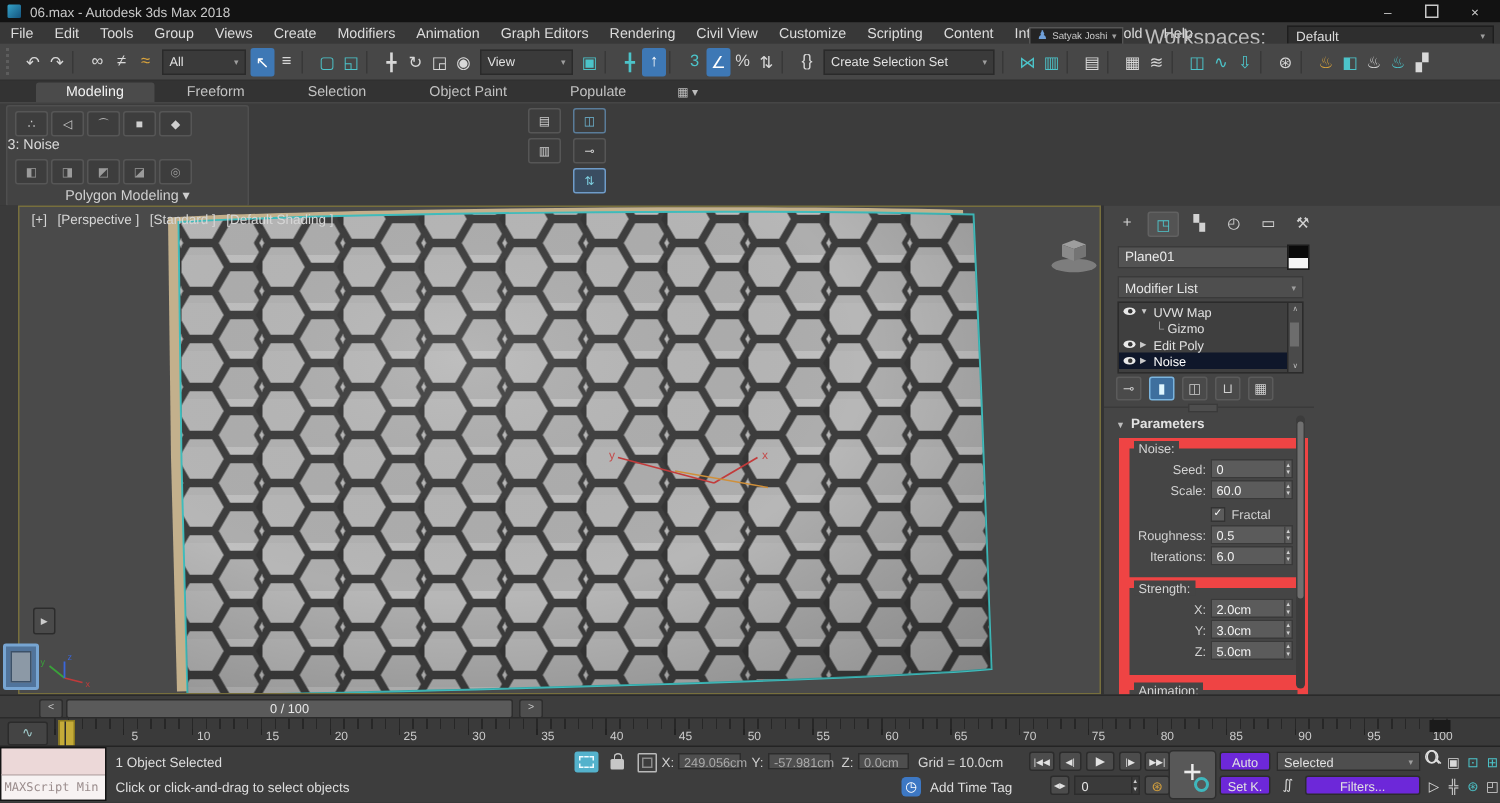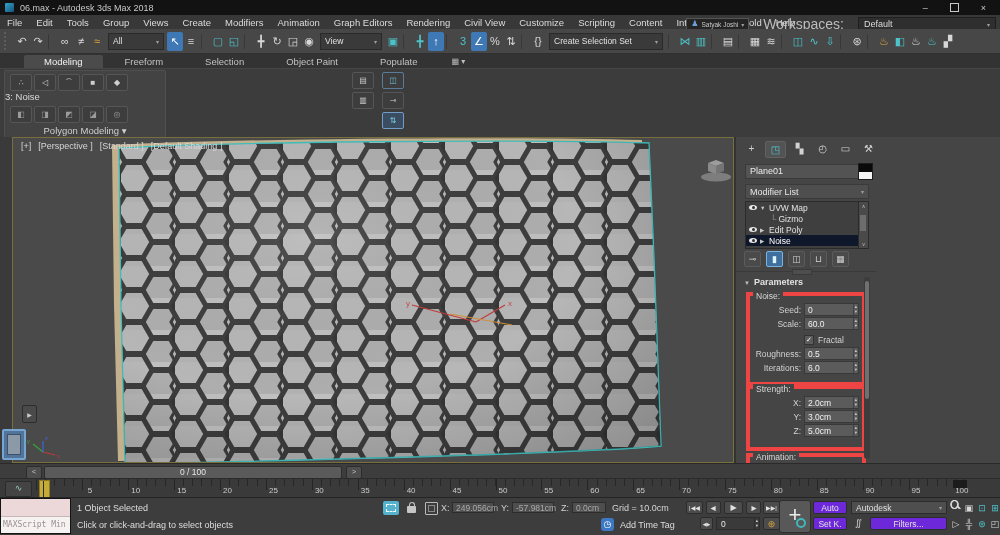--- a/index.html
+++ b/index.html
@@ -99,21 +99,21 @@
                 border-left:1px solid #2b2b2b;font-size:5px;color:#bbb;text-align:center;line-height:8px}
   .stack-thumb{position:absolute;left:1px;top:13px;width:6px;height:16px;background:#6d6d6d}
   .cp-btnrow{position:absolute;left:8px;top:114px;display:flex;gap:5px;align-items:center}
   .cp-btn{width:15px;height:14px;background:#4a4a4a;border:1px solid #5b5b5b;border-radius:2px;
           font-size:9px;color:#cfcfcf;display:flex;align-items:center;justify-content:center}
   .cp-btn.active{background:#3e6f9e;border-color:#7ab4de;color:#dff6ff}
   .cp-grip{position:absolute;left:0;top:134px;width:140px;border-top:1px solid #3a3a3a}
   .cp-grip::after{content:'';position:absolute;left:56px;top:-3px;width:18px;height:4px;background:#4e4e4e;border:1px solid #3a3a3a}
   .rollout-header{position:absolute;left:8px;top:140px;width:126px;font-size:9px;font-weight:bold;color:#e2e2e2}
   .rollout-header .tri{font-size:6px;font-weight:normal;color:#bdbdbd;margin-right:4px}
-  .fs{position:absolute;border:4px solid #ef4444;border-radius:0}
+  .fs{position:absolute;border:7px solid #ef4444;border-radius:0}
   .fs .legend{position:absolute;top:-5px;left:3px;background:#454545;padding:0 3px;font-size:8.5px;color:#d6d6d6}
   .frow{display:flex;align-items:center;height:13px;margin:1px 3px 1px 2px}
   .frow .flabel{flex:0 0 49px;text-align:right;font-size:8.5px;color:#d2d2d2;margin-right:3px;white-space:nowrap}
   .spin{flex:1;height:11px;background:#5b5b5b;border:1px solid #393939;font-size:8.5px;color:#f2f2f2;
         display:flex;align-items:center;padding-left:3px;position:relative}
   .spin .sp{margin-left:auto;border-left:1px solid #424242;display:flex;flex-direction:column;
             justify-content:center;padding:0 1px;height:100%}
   .spin .sp span{font-size:4.5px;line-height:4.5px;color:#d2d2d2}
   .cbrow{display:flex;align-items:flex-end;margin:5px 0 2px 54px;gap:4px}
   .cb{width:8px;height:8px;background:#5b5b5b;border:1px solid #333;font-size:7px;line-height:8px;
@@ -646,21 +646,21 @@
         <span>▴</span>
         <span>▾</span>
       </span>
   </div>
   <div class="pb-btn" style="left:763px;top:19px;width:17px;color:#d9a33c;font-size:9px">⊛</div>
 
   <div class="key-btn">+</div>
   <div class="sm-btn" style="left:813px;top:3px;width:34px">Auto</div>
   <div class="sm-btn" style="left:813px;top:19px;width:34px">Set K.</div>
   <div class="sel-dd">
-    <span>Autodesk</span>
+    <span>Selected</span>
     <span class="dd-arrow">▾</span>
   </div>
   <div class="keyfilter">∬</div>
   <div class="sm-btn" style="left:870px;top:19px;width:77px">Filters...</div>
 
   <div class="nav">
 
       <span class="nav-i mag">
         <span class="mag"></span>
       </span>

